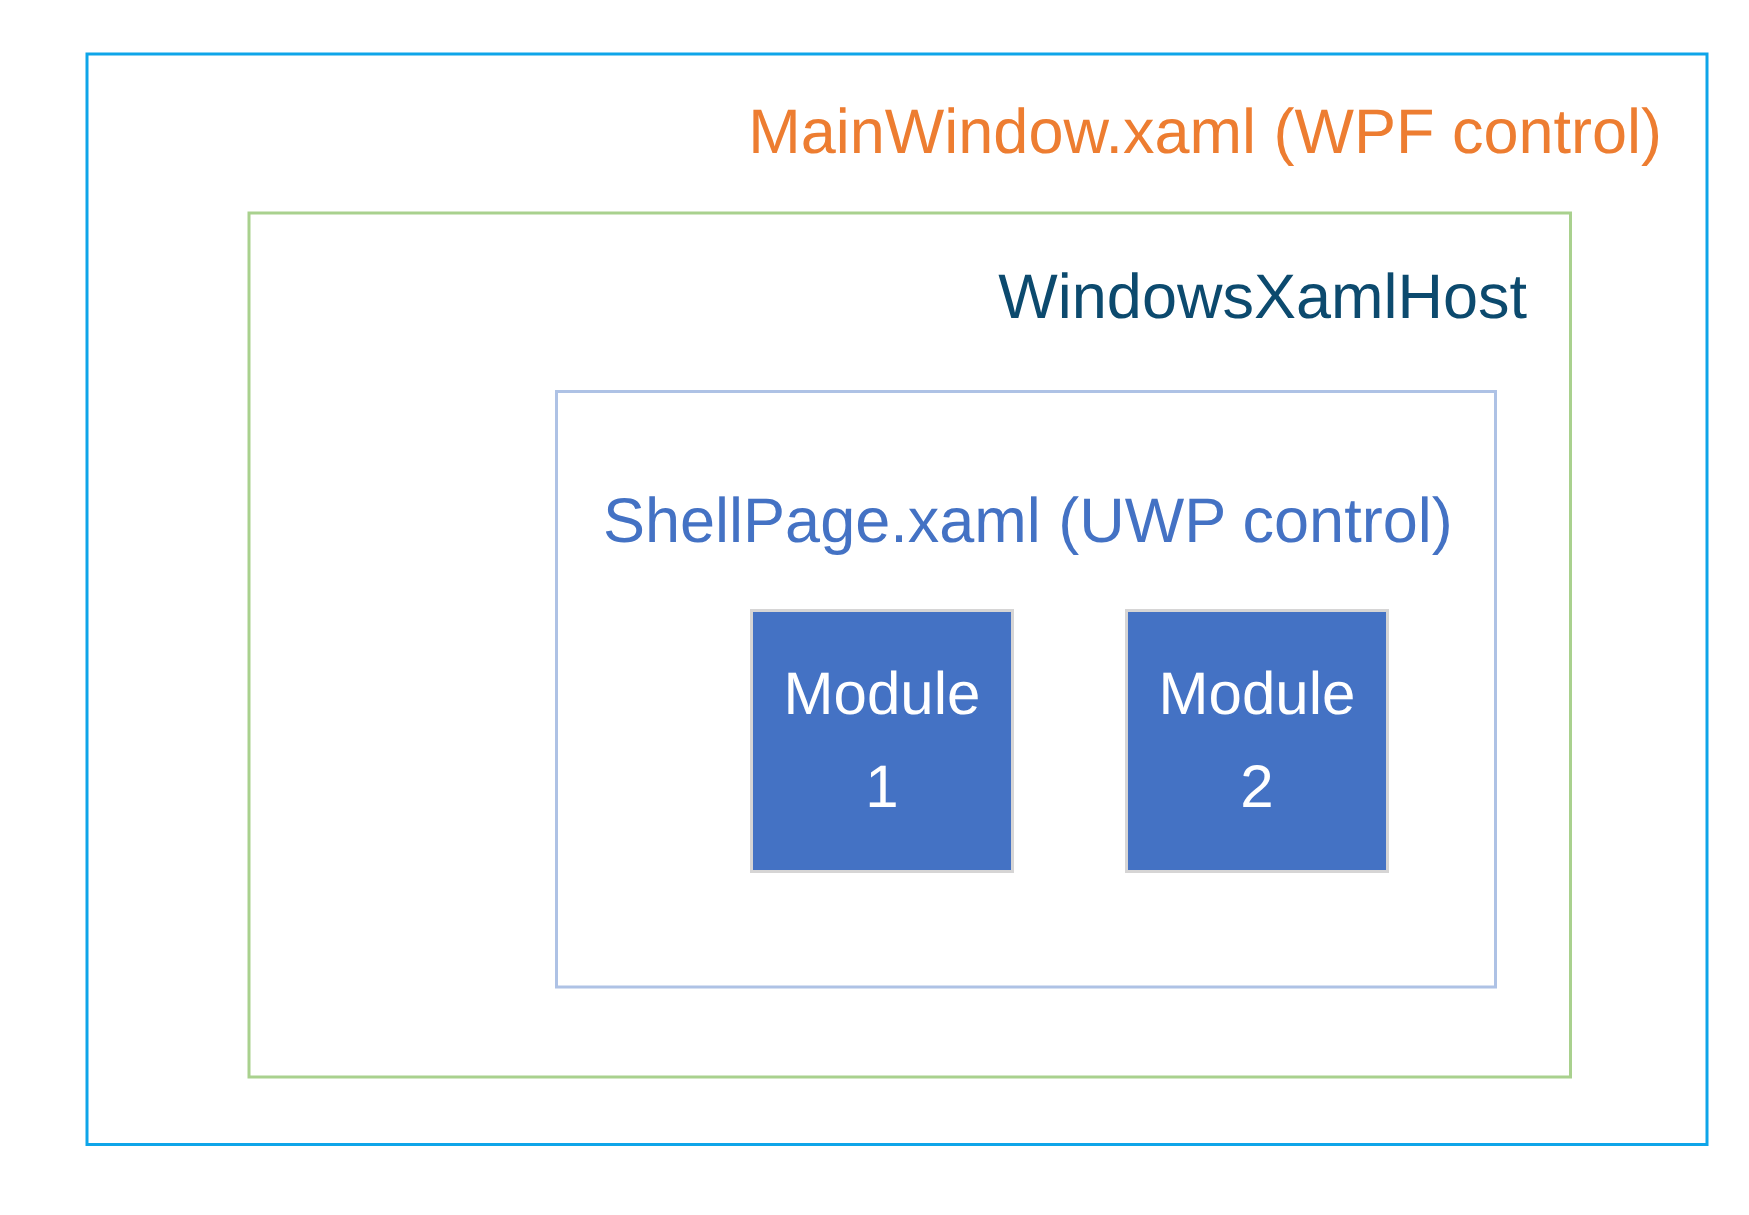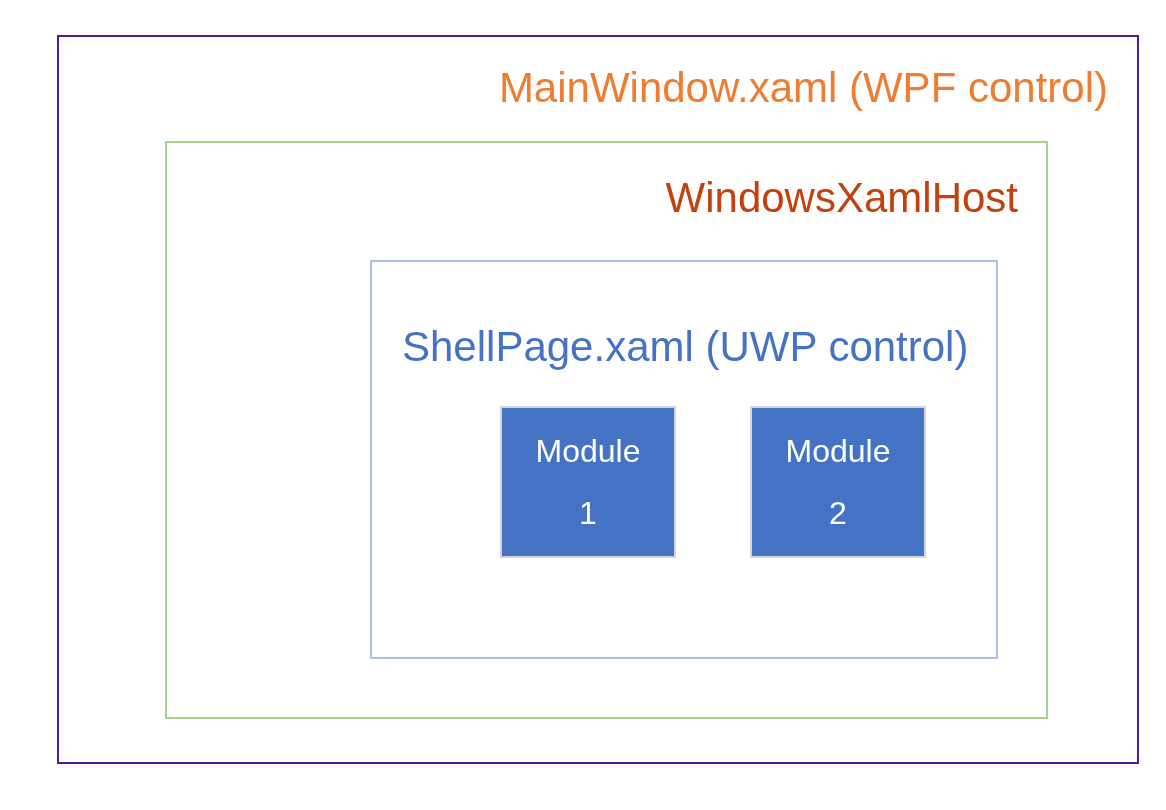--- a/index.html
+++ b/index.html
@@ -18,21 +18,21 @@
   .box {
     position: absolute;
     box-sizing: border-box;
     background: transparent;
   }
   .box-mainwindow {
     left: 57px;
     top: 35px;
     width: 1082px;
     height: 729px;
-    border: 2px solid #4c1d95;
+    border: 2px solid #0ea5e9;
   }
   .box-xamlhost {
     left: 106px;
     top: 104px;
     width: 883px;
     height: 578px;
     border: 2px solid #a9d18e;
   }
   .box-shellpage {
     left: 203px;
@@ -49,42 +49,42 @@
     font-weight: 400;
   }
   .label-mainwindow {
     top: 30px;
     right: 29px;
     color: #ed7d31;
   }
   .label-xamlhost {
     top: 34px;
     right: 28px;
-    color: #c2410c;
+    color: #0c4a6e;
   }
   .label-shellpage {
     top: 32px;
     left: 30px;
     color: #4472c4;
     margin-top: 32px;
   }
   .module {
     position: absolute;
     box-sizing: border-box;
     top: 144px;
     width: 176px;
-    height: 152px;
+    height: 176px;
     background: #4472c4;
     border: 2px solid #d6d5d5;
     display: flex;
     flex-direction: column;
     align-items: center;
     justify-content: center;
     color: #ffffff;
-    font-size: 32px;
+    font-size: 40px;
     line-height: 62px;
     text-align: center;
   }
   .module-1 { left: 128px; }
   .module-2 { left: 378px; }
 </style>
 </head>
 <body>
 
 <div class="canvas">

